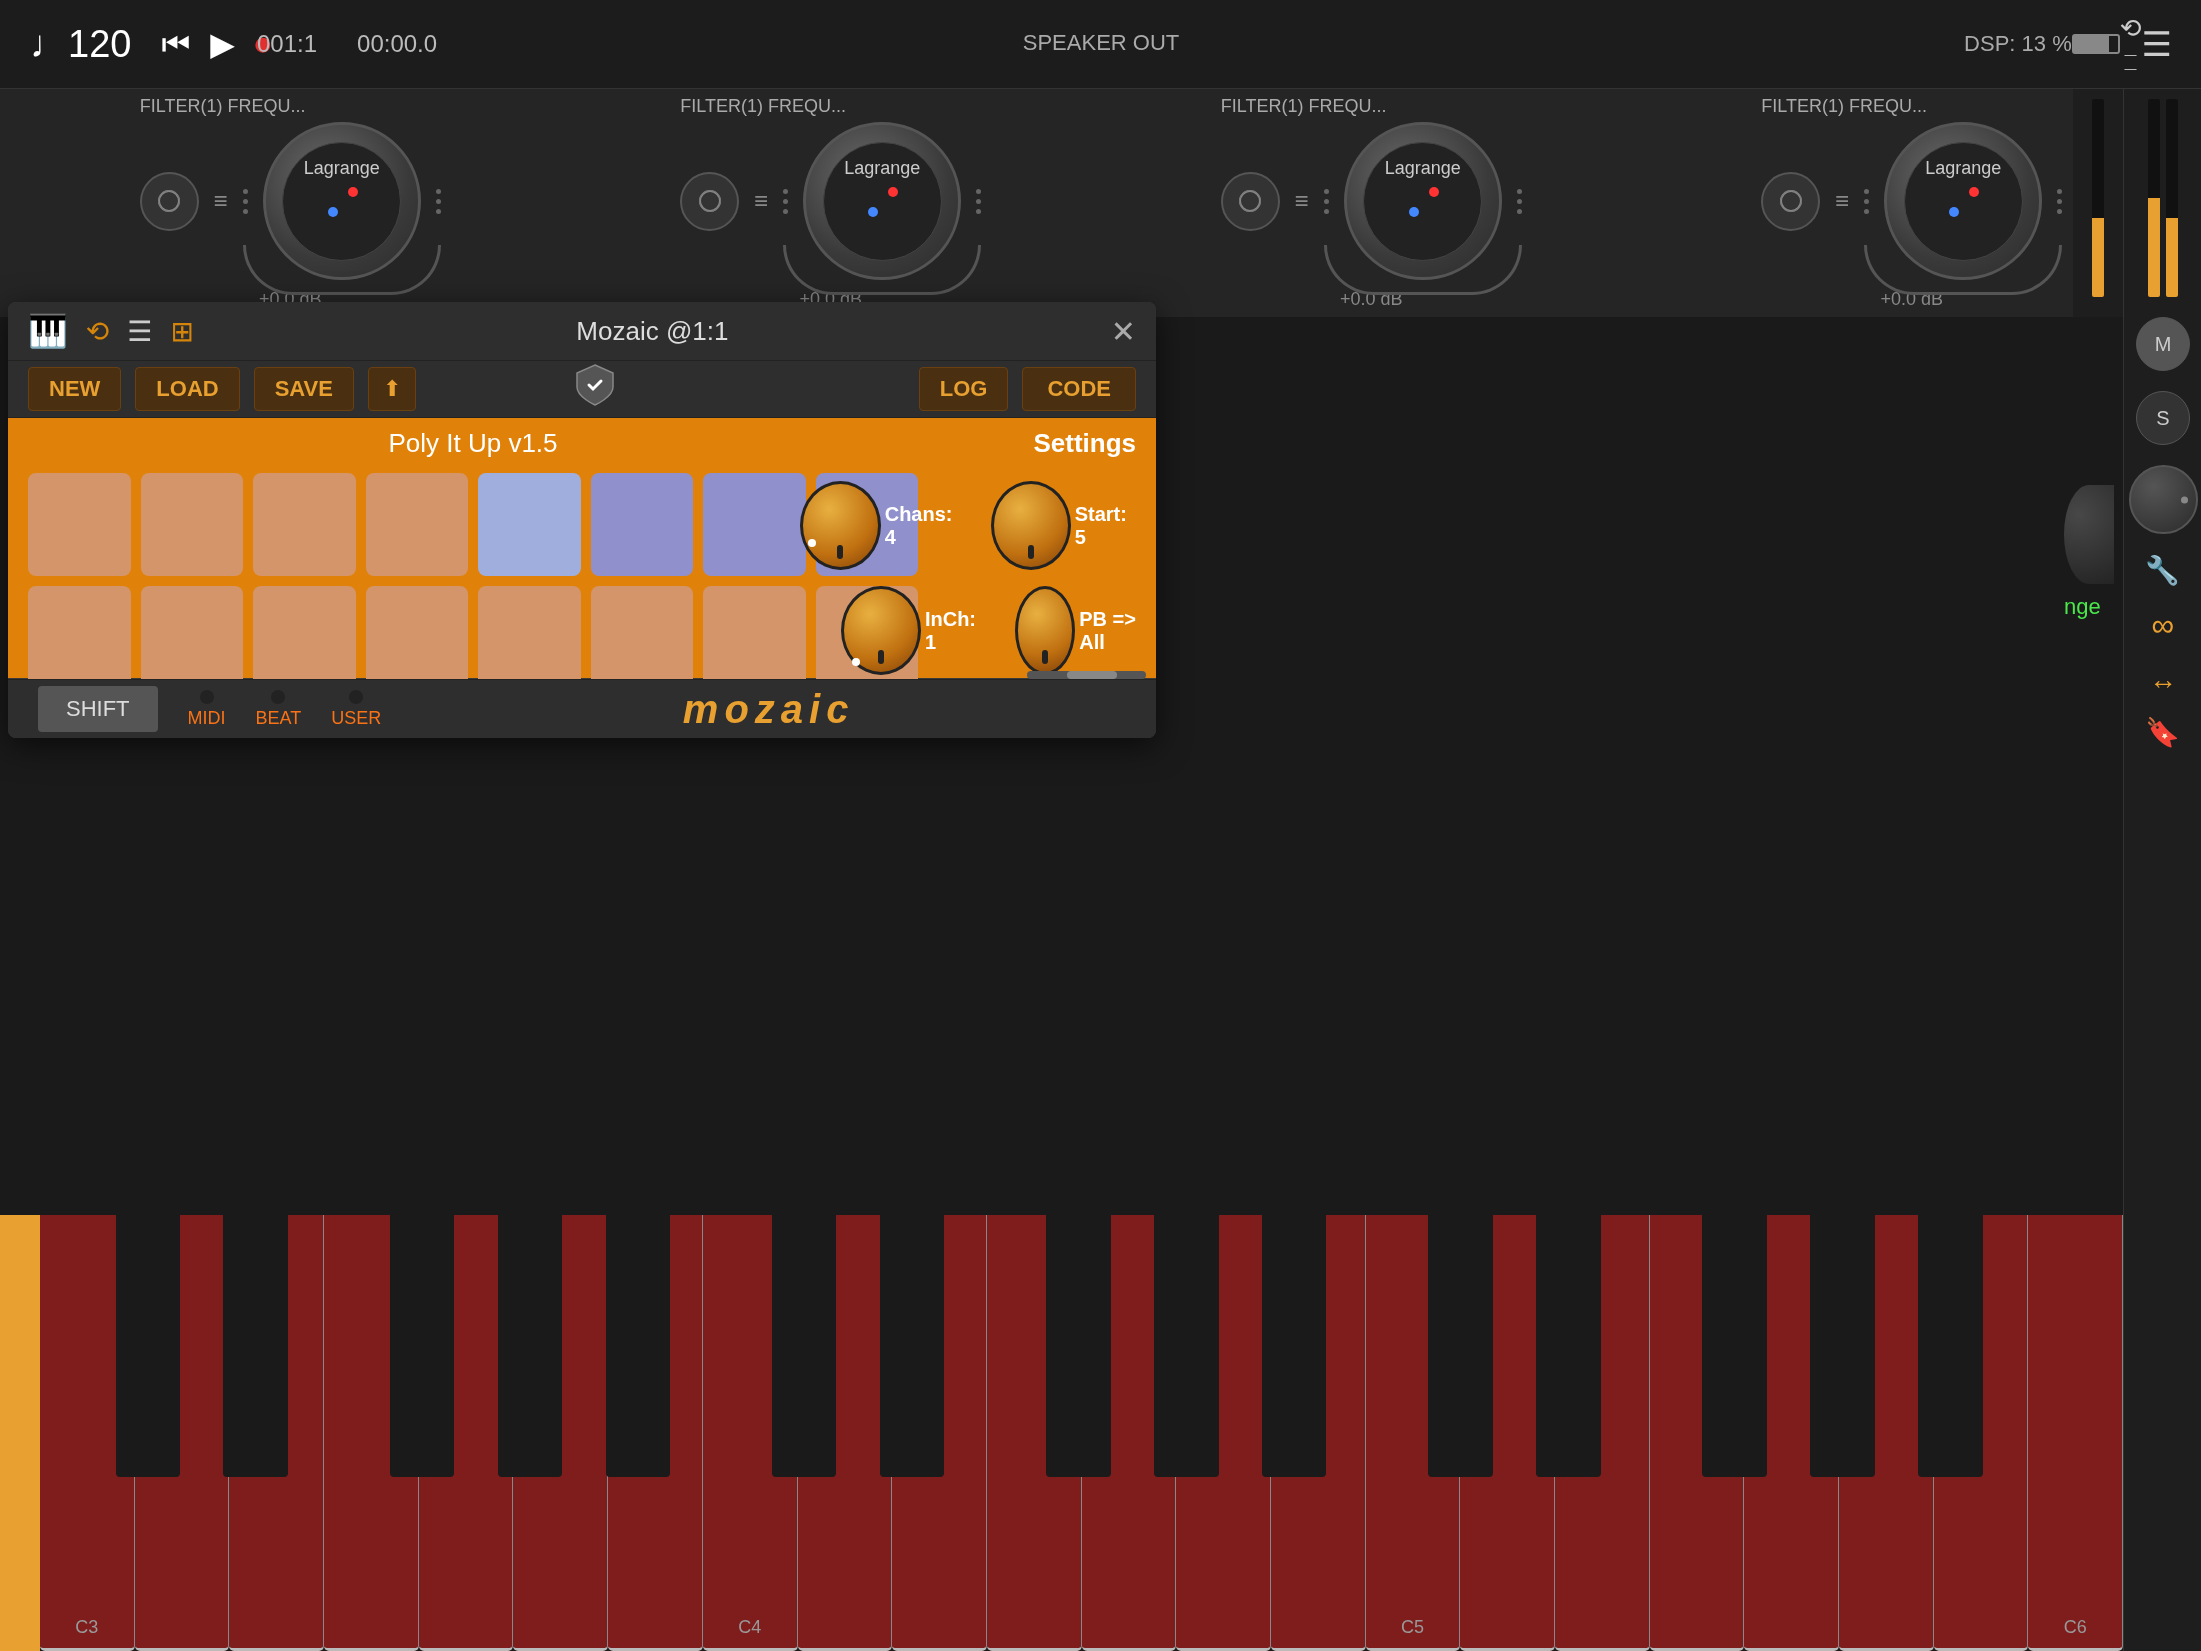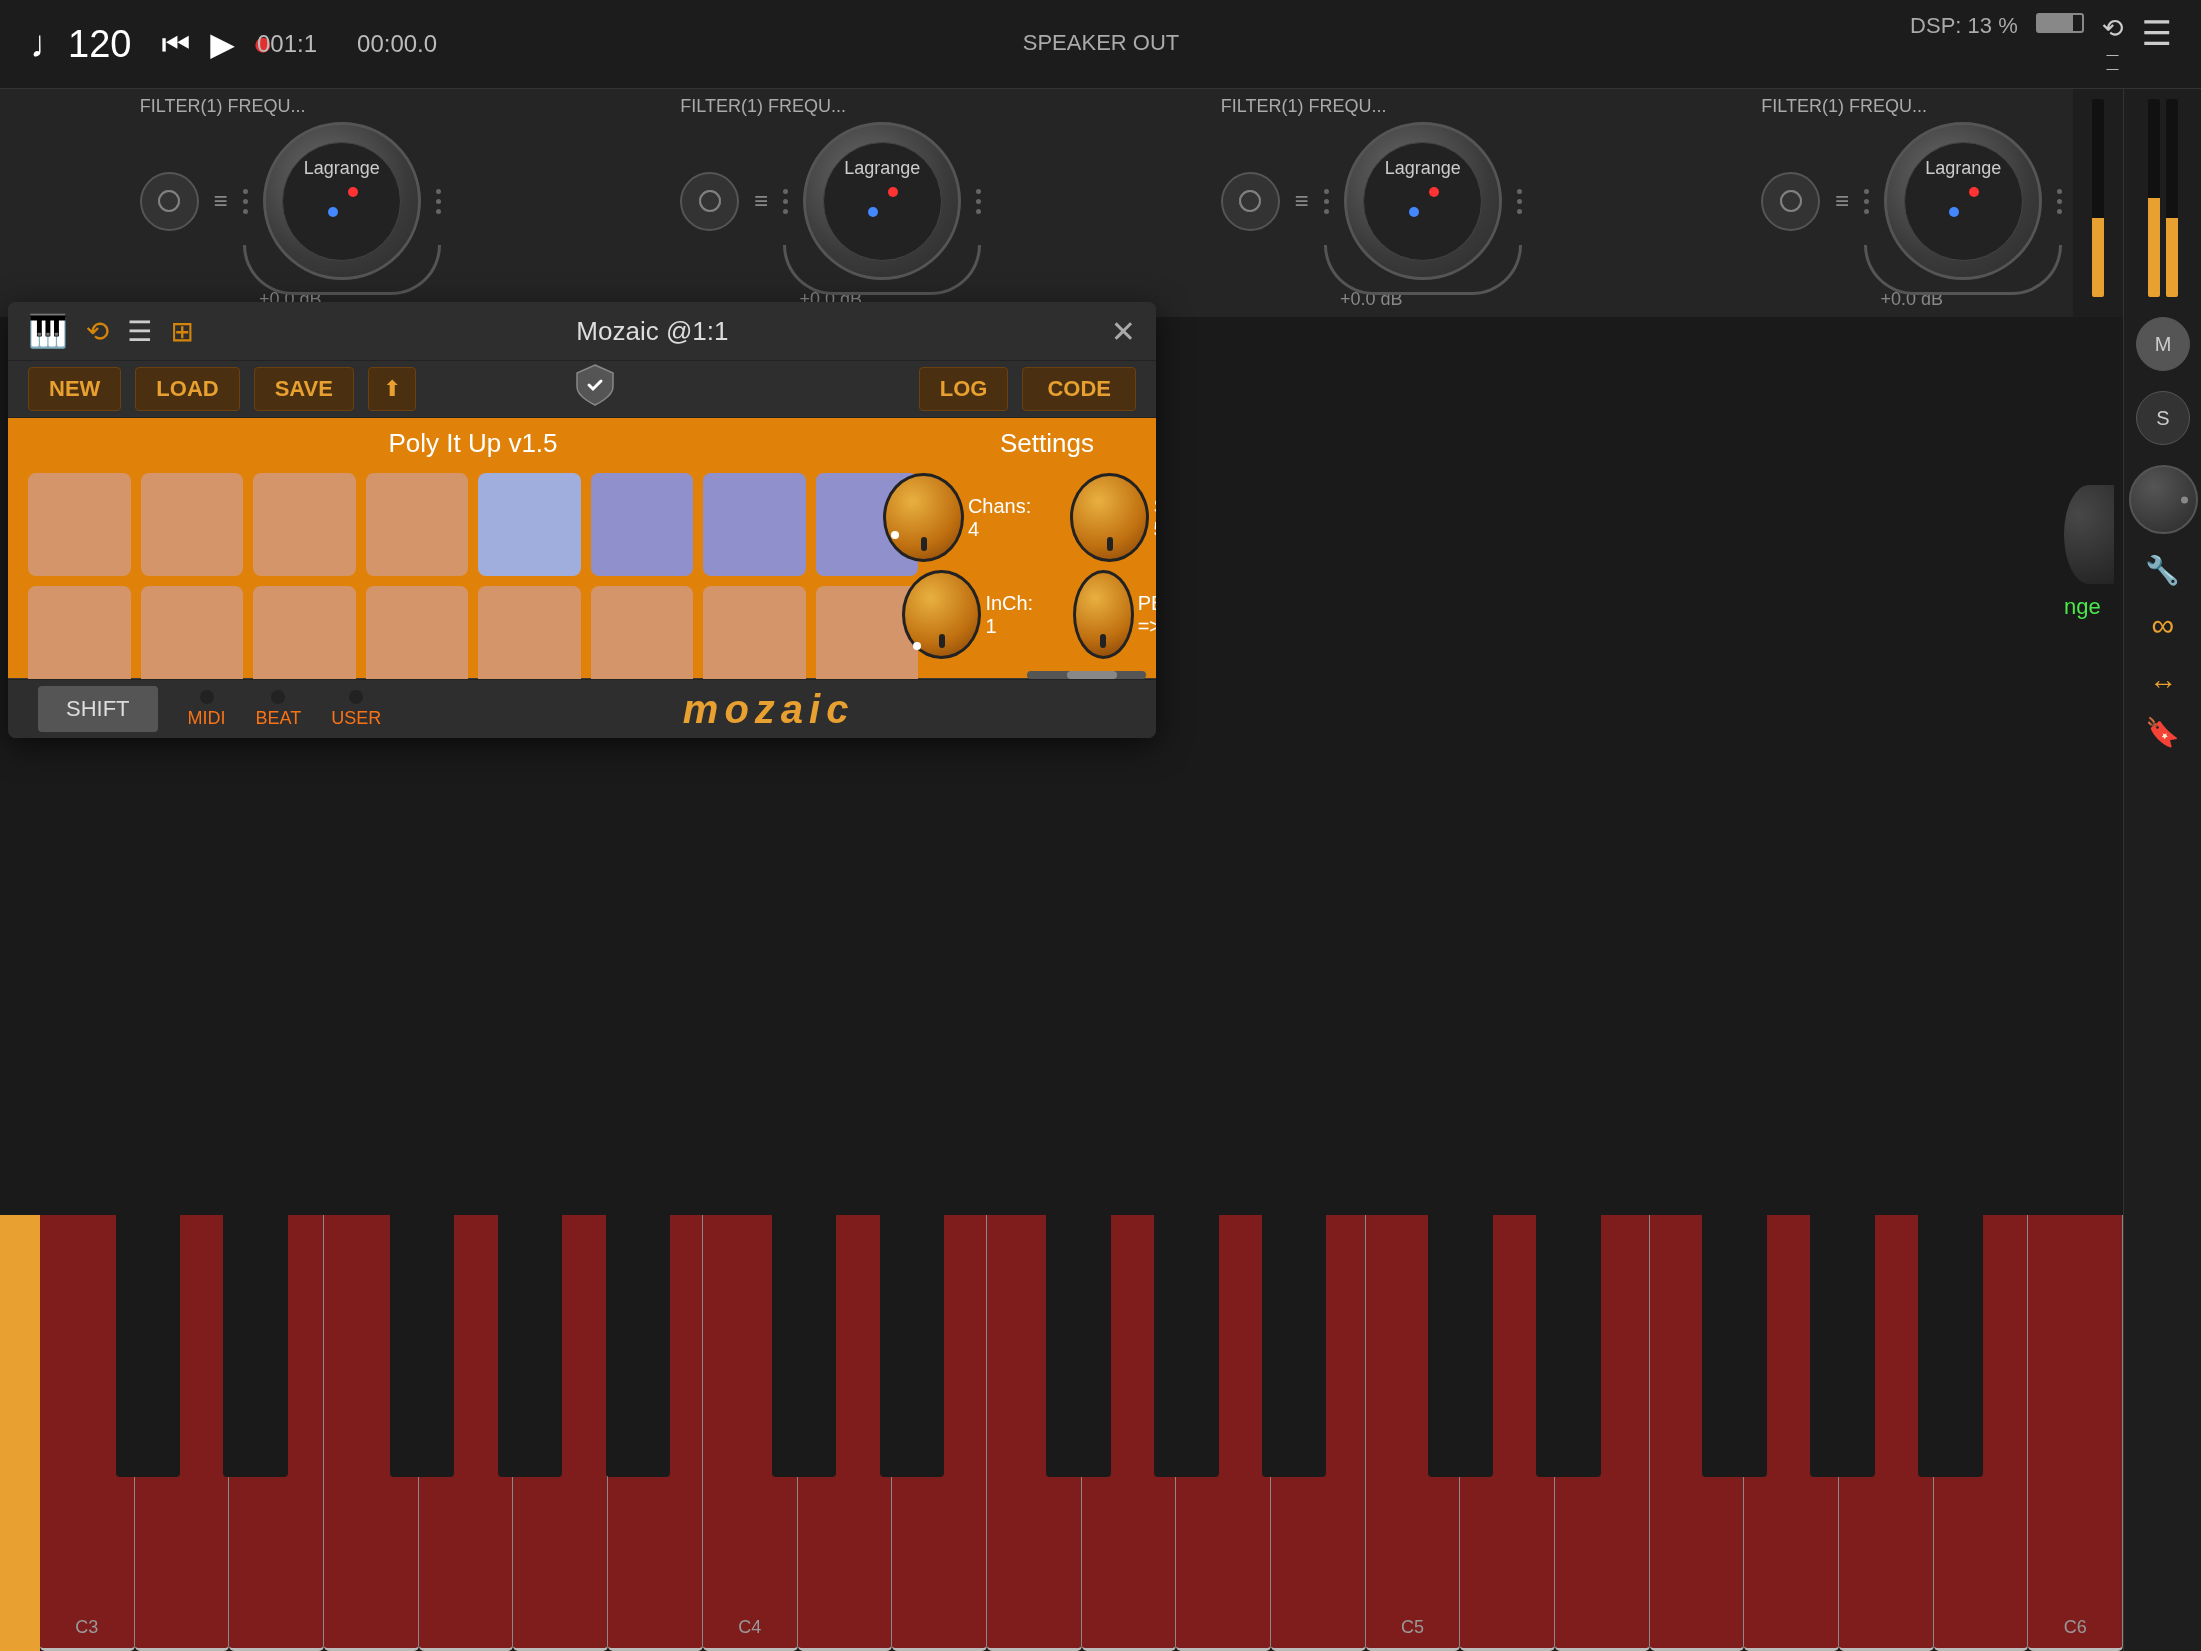--- a/index.html
+++ b/index.html
@@ -294,22 +294,23 @@
     .pad-tan { background: #d4956a; }
     .pad-blue { background: #a0aede; }
     .pad-purple { background: #9090cc; }
 
     
     .settings-section {
       width: 218px;
       padding: 10px 20px;
       display: flex;
       flex-direction: column;
-      align-items: center;
-      gap: 8px;
+      align-items: flex-end;
+      gap: 16px;
+      font-weight: bold;
     }
     .settings-title {
       color: #fff;
       font-size: 26px;
       margin-bottom: 6px;
     }
     .settings-knobs-row {
       display: flex;
       gap: 30px;
       align-items: center;
@@ -570,21 +571,21 @@
       width: 198px;
       height: 50px;
       border-bottom: 3px solid #555;
       border-left: 3px solid #555;
       border-right: 3px solid #555;
       border-radius: 0 0 99px 99px;
     }
 
     .top-right-controls {
       display: flex;
-      gap: 18px;
+      align-items: center;
       margin-left: auto;
     }
   </style>
 </head>
 <body>
 
 <div class="top-bar">
   <div class="top-bar-left">
     <span class="tempo">♩120</span>
     <div class="transport-controls">

